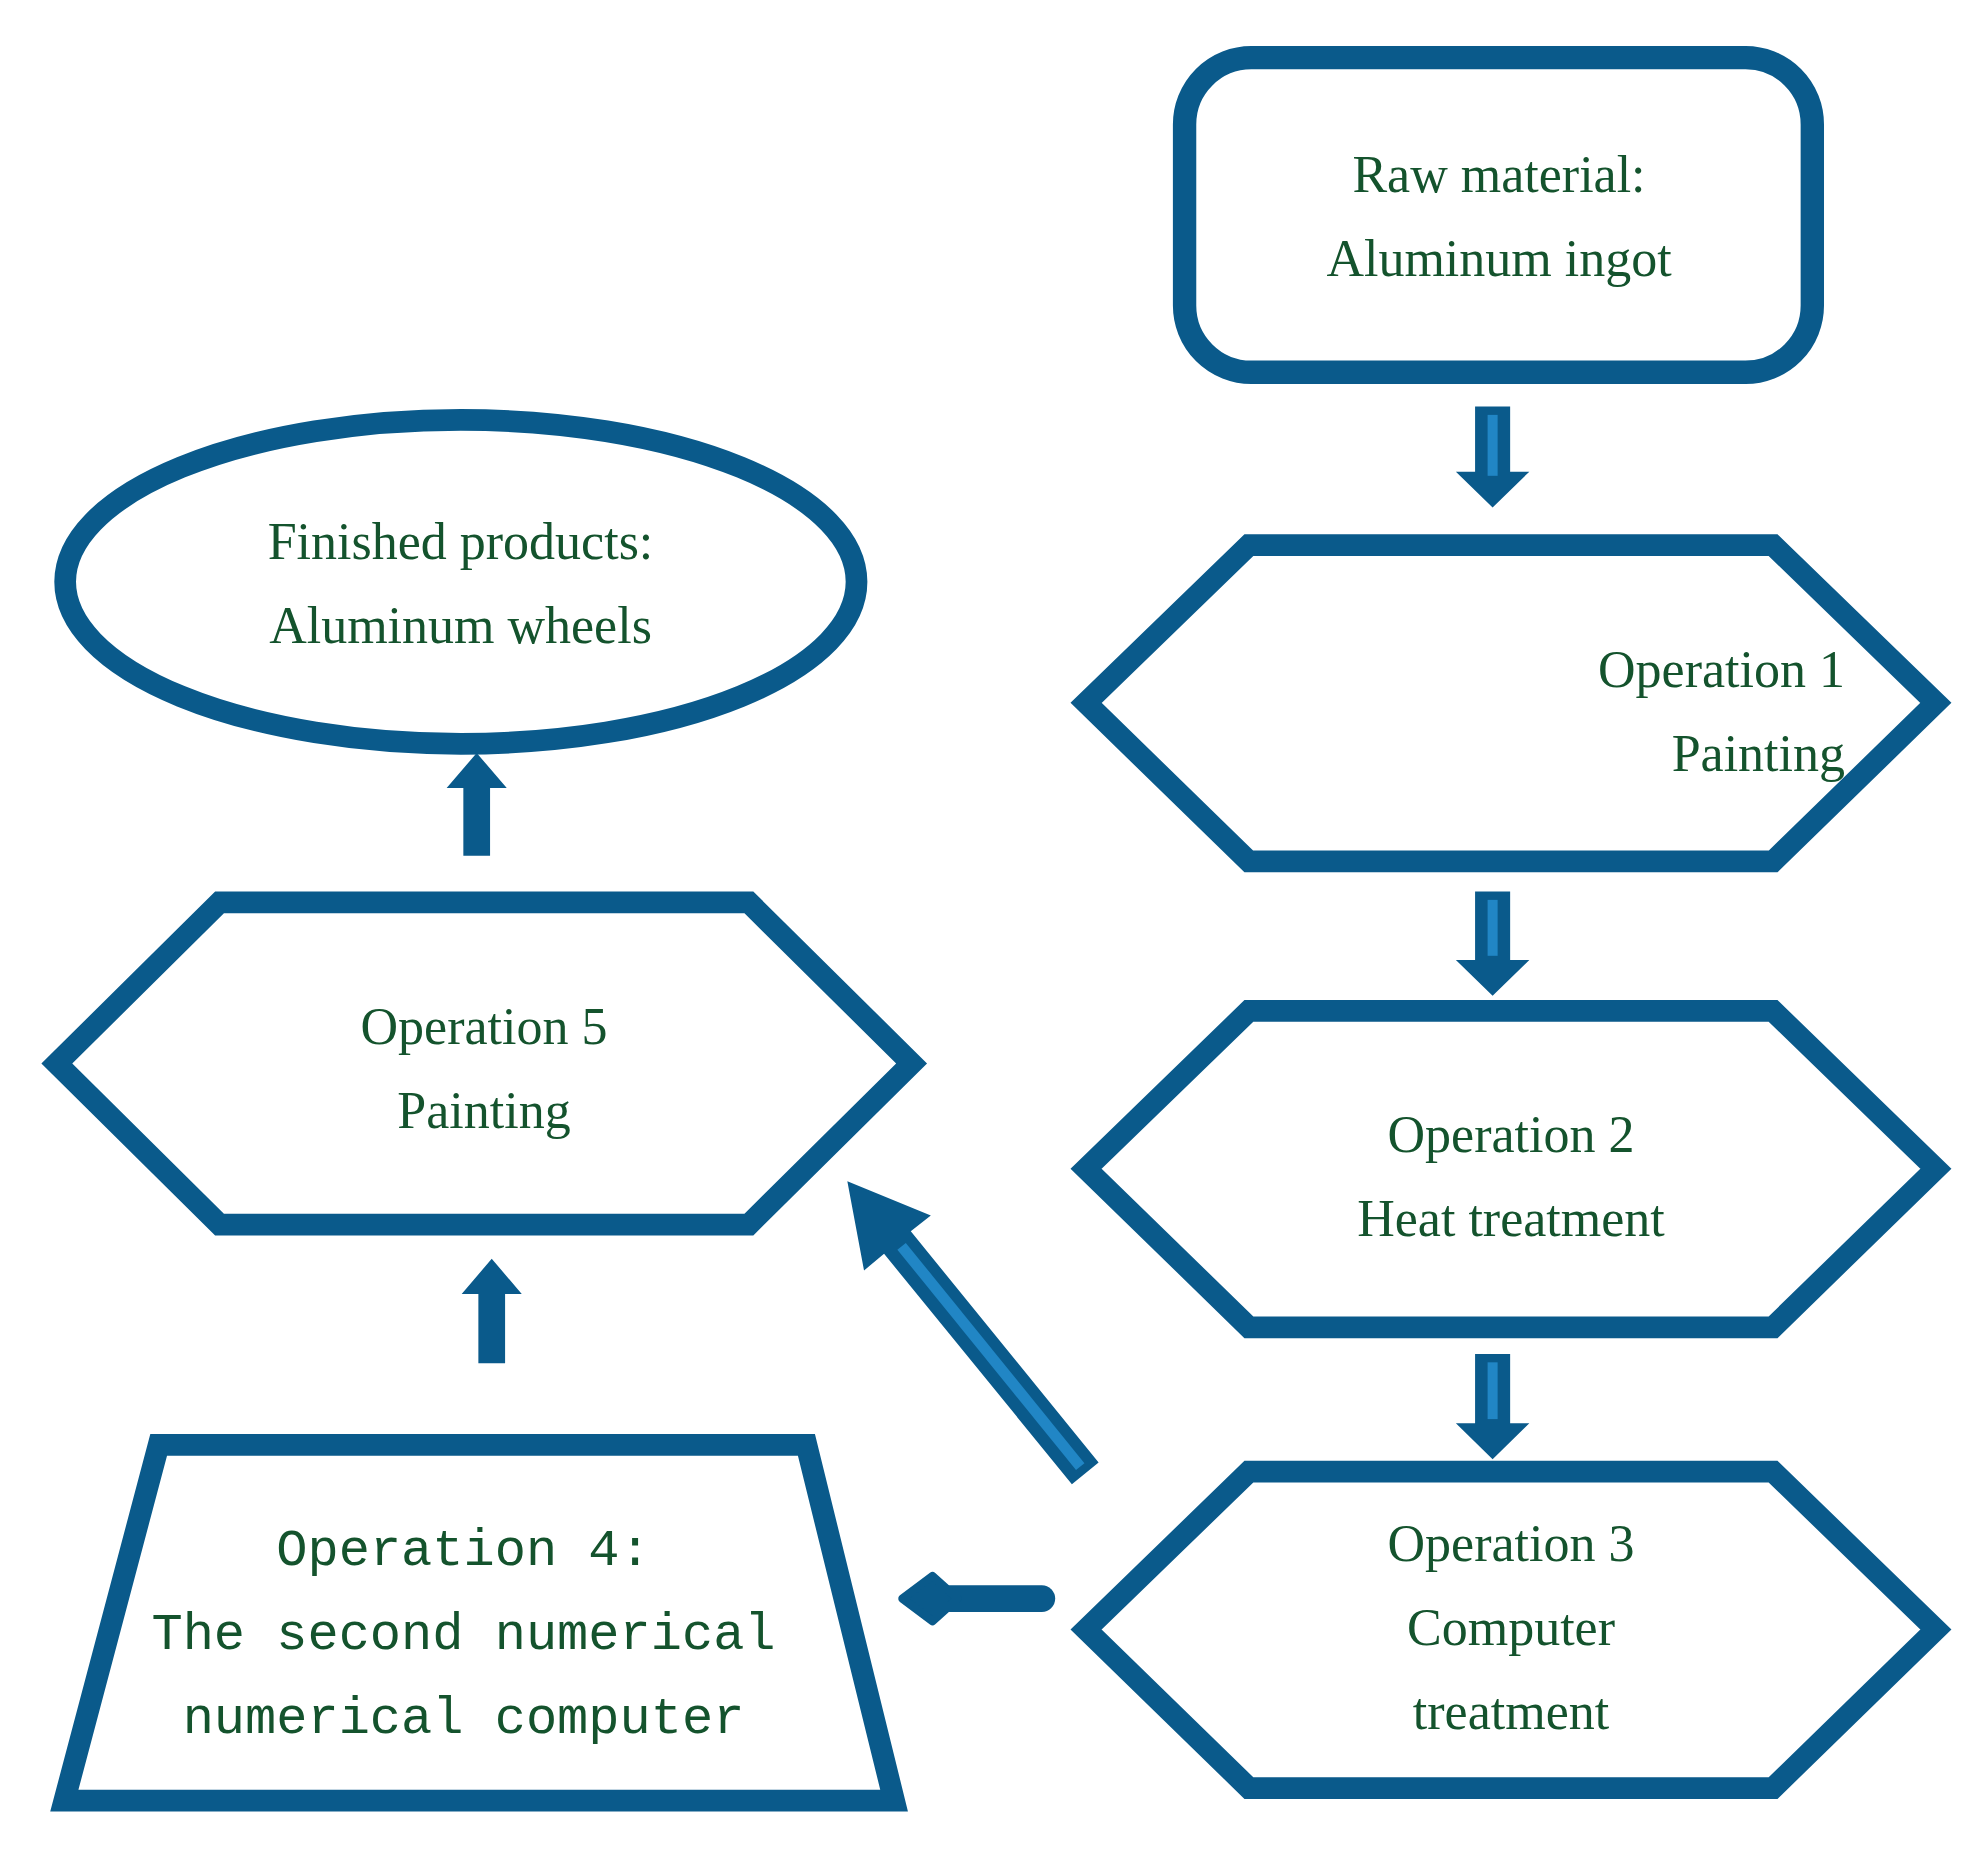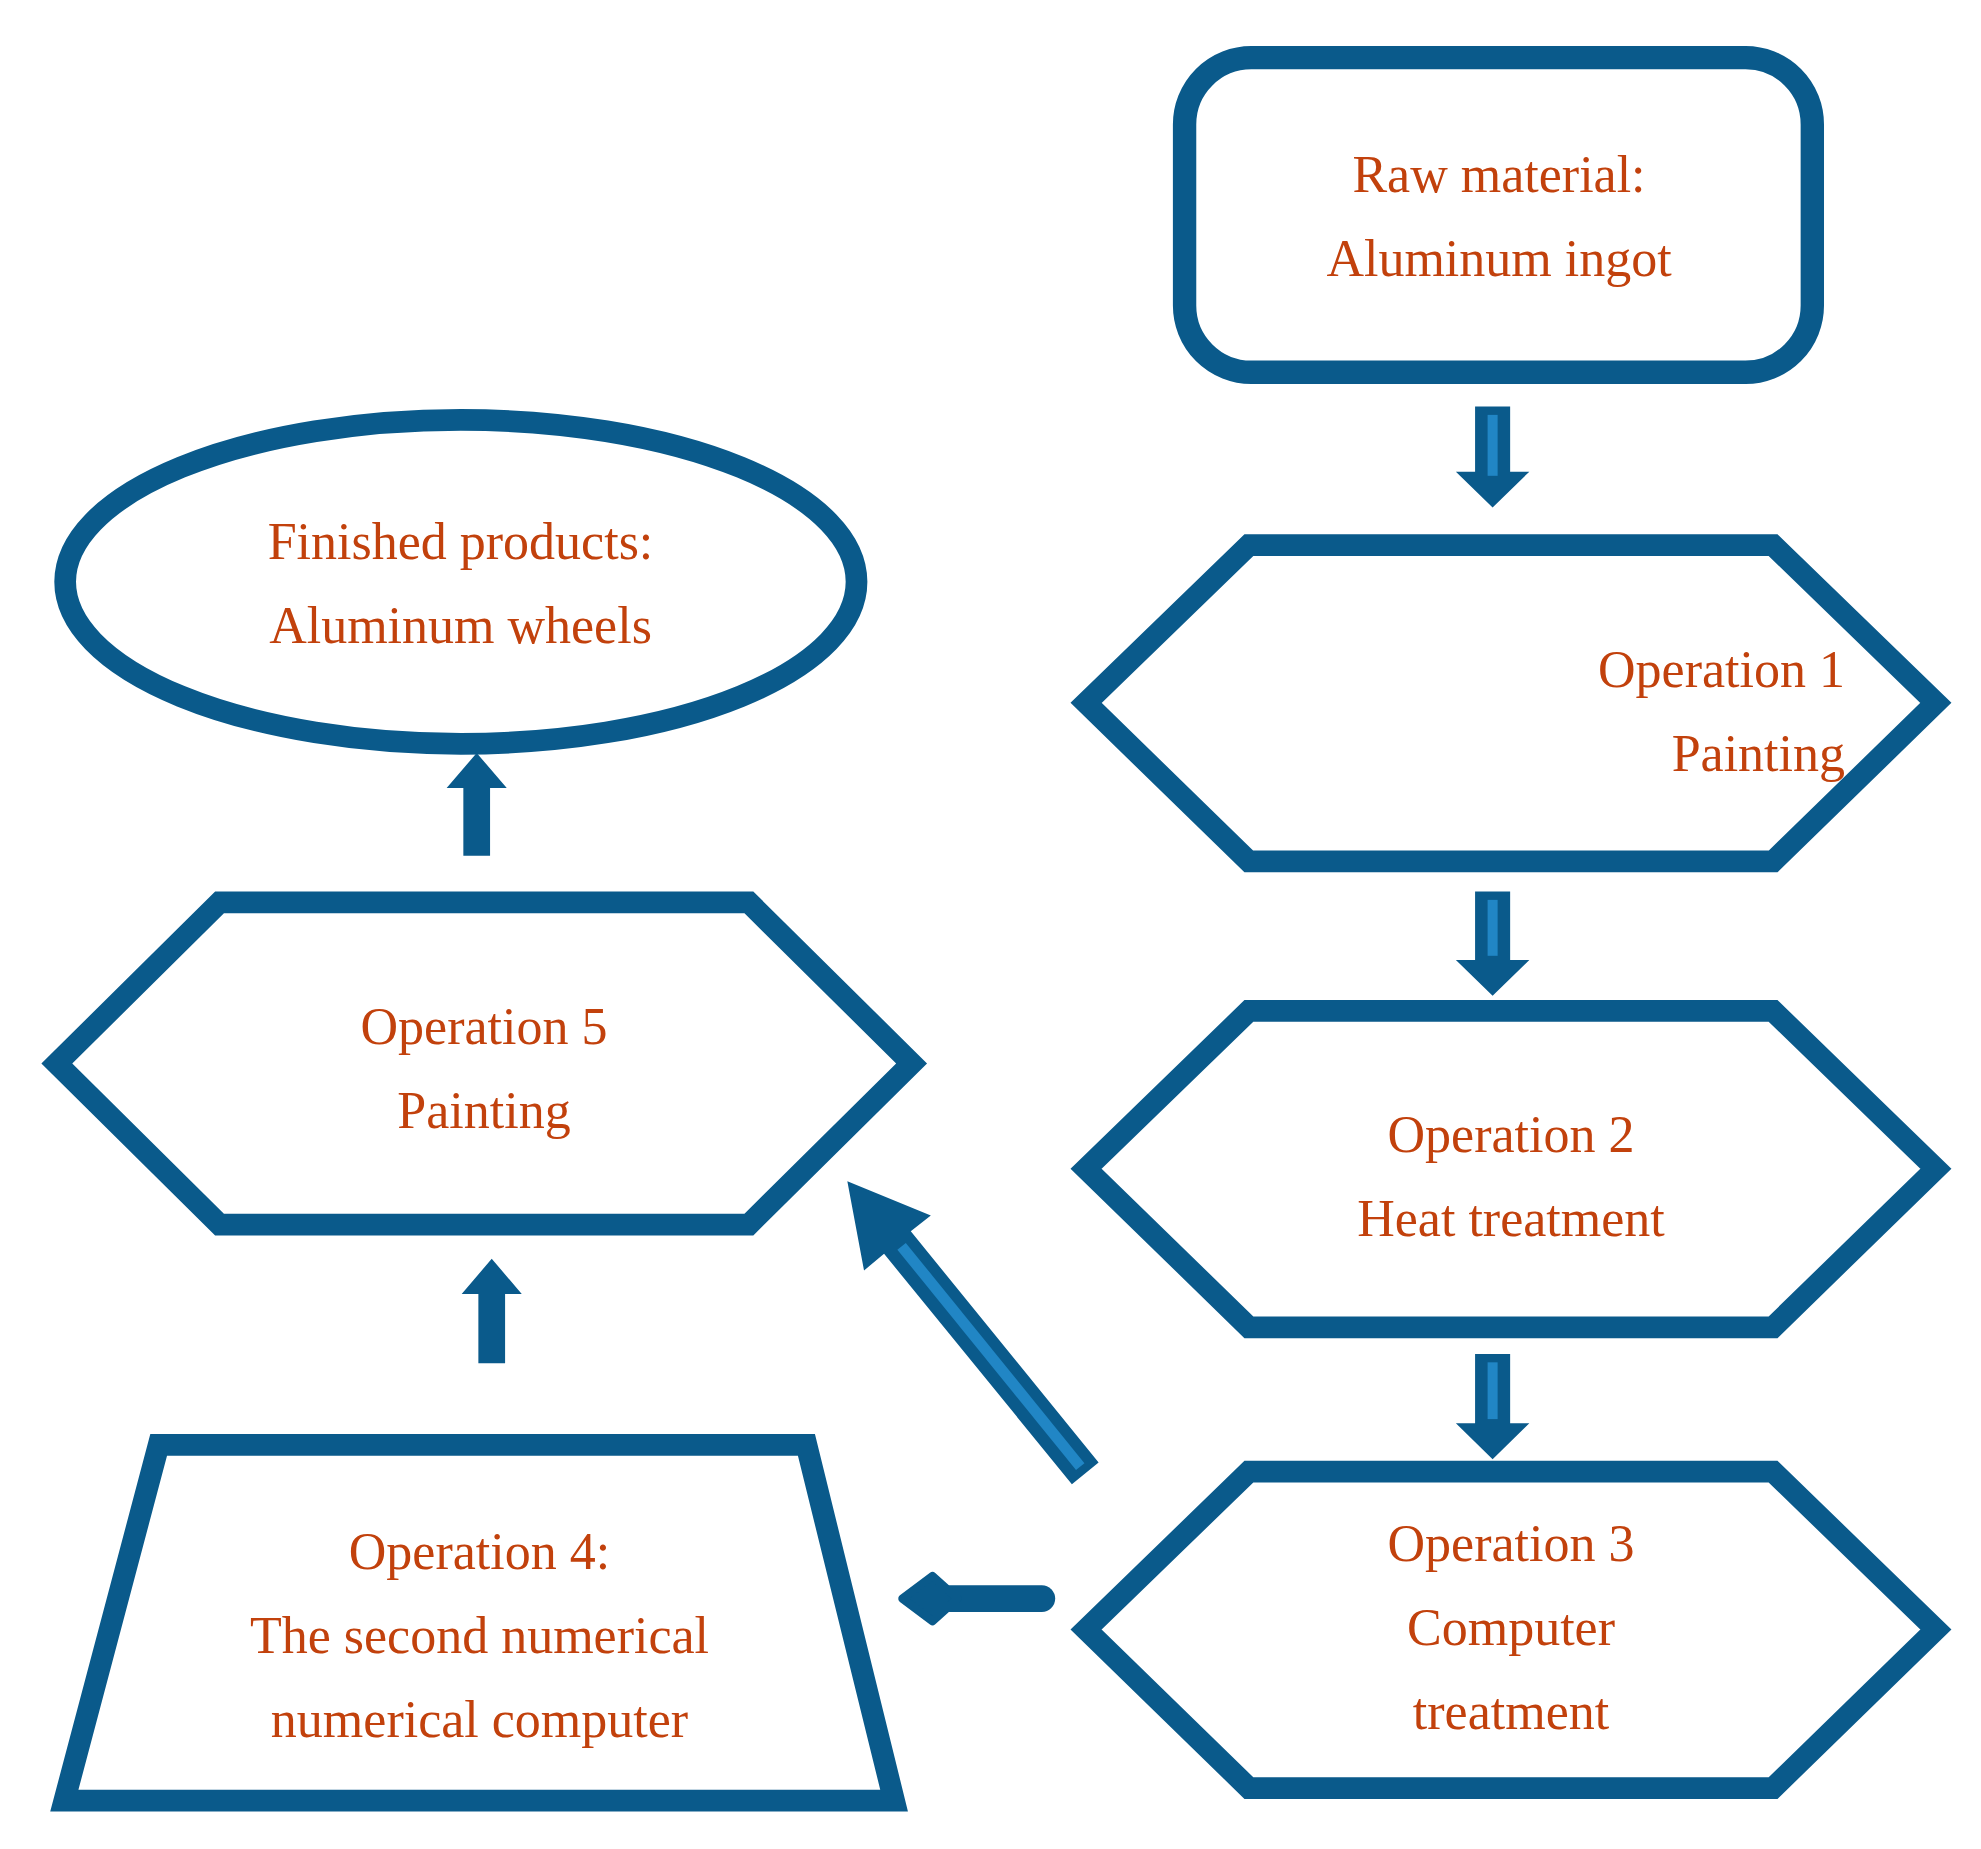--- a/index.html
+++ b/index.html
@@ -9,21 +9,21 @@
     background:#ffffff;
     font-family:"Liberation Serif", serif;
     overflow:hidden;
   }
   .canvas > svg{position:absolute;left:0;top:0;}
   .label{
     position:absolute;
     text-align:center;
     font-size:52px;
     line-height:84px;
-    color:#c2410c;
+    color:#14532d;
     white-space:nowrap;
   }
 </style>
 </head>
 <body>
 
 <div class="canvas">
 
   <svg width="1981" height="1849" viewBox="0 0 2373 2215">
 
@@ -75,21 +75,21 @@
     <div>Operation 2</div>
     <div>Heat treatment</div>
   </div>
 
   <div class="label" style="left:1177px;top:1502px;width:668px;">
     <div>Operation 3</div>
     <div>Computer</div>
     <div>treatment</div>
   </div>
 
-  <div class="label" style="left:104px;top:1510px;width:751px;">
+  <div class="label" style="left:88px;top:1510px;width:751px;font-family:Liberation Mono, monospace;">
     <div>Operation 4:</div>
     <div>The second numerical</div>
     <div>numerical computer</div>
   </div>
 
   <div class="label" style="left:150px;top:985px;width:668px;">
     <div>Operation 5</div>
     <div>Painting</div>
   </div>
 

